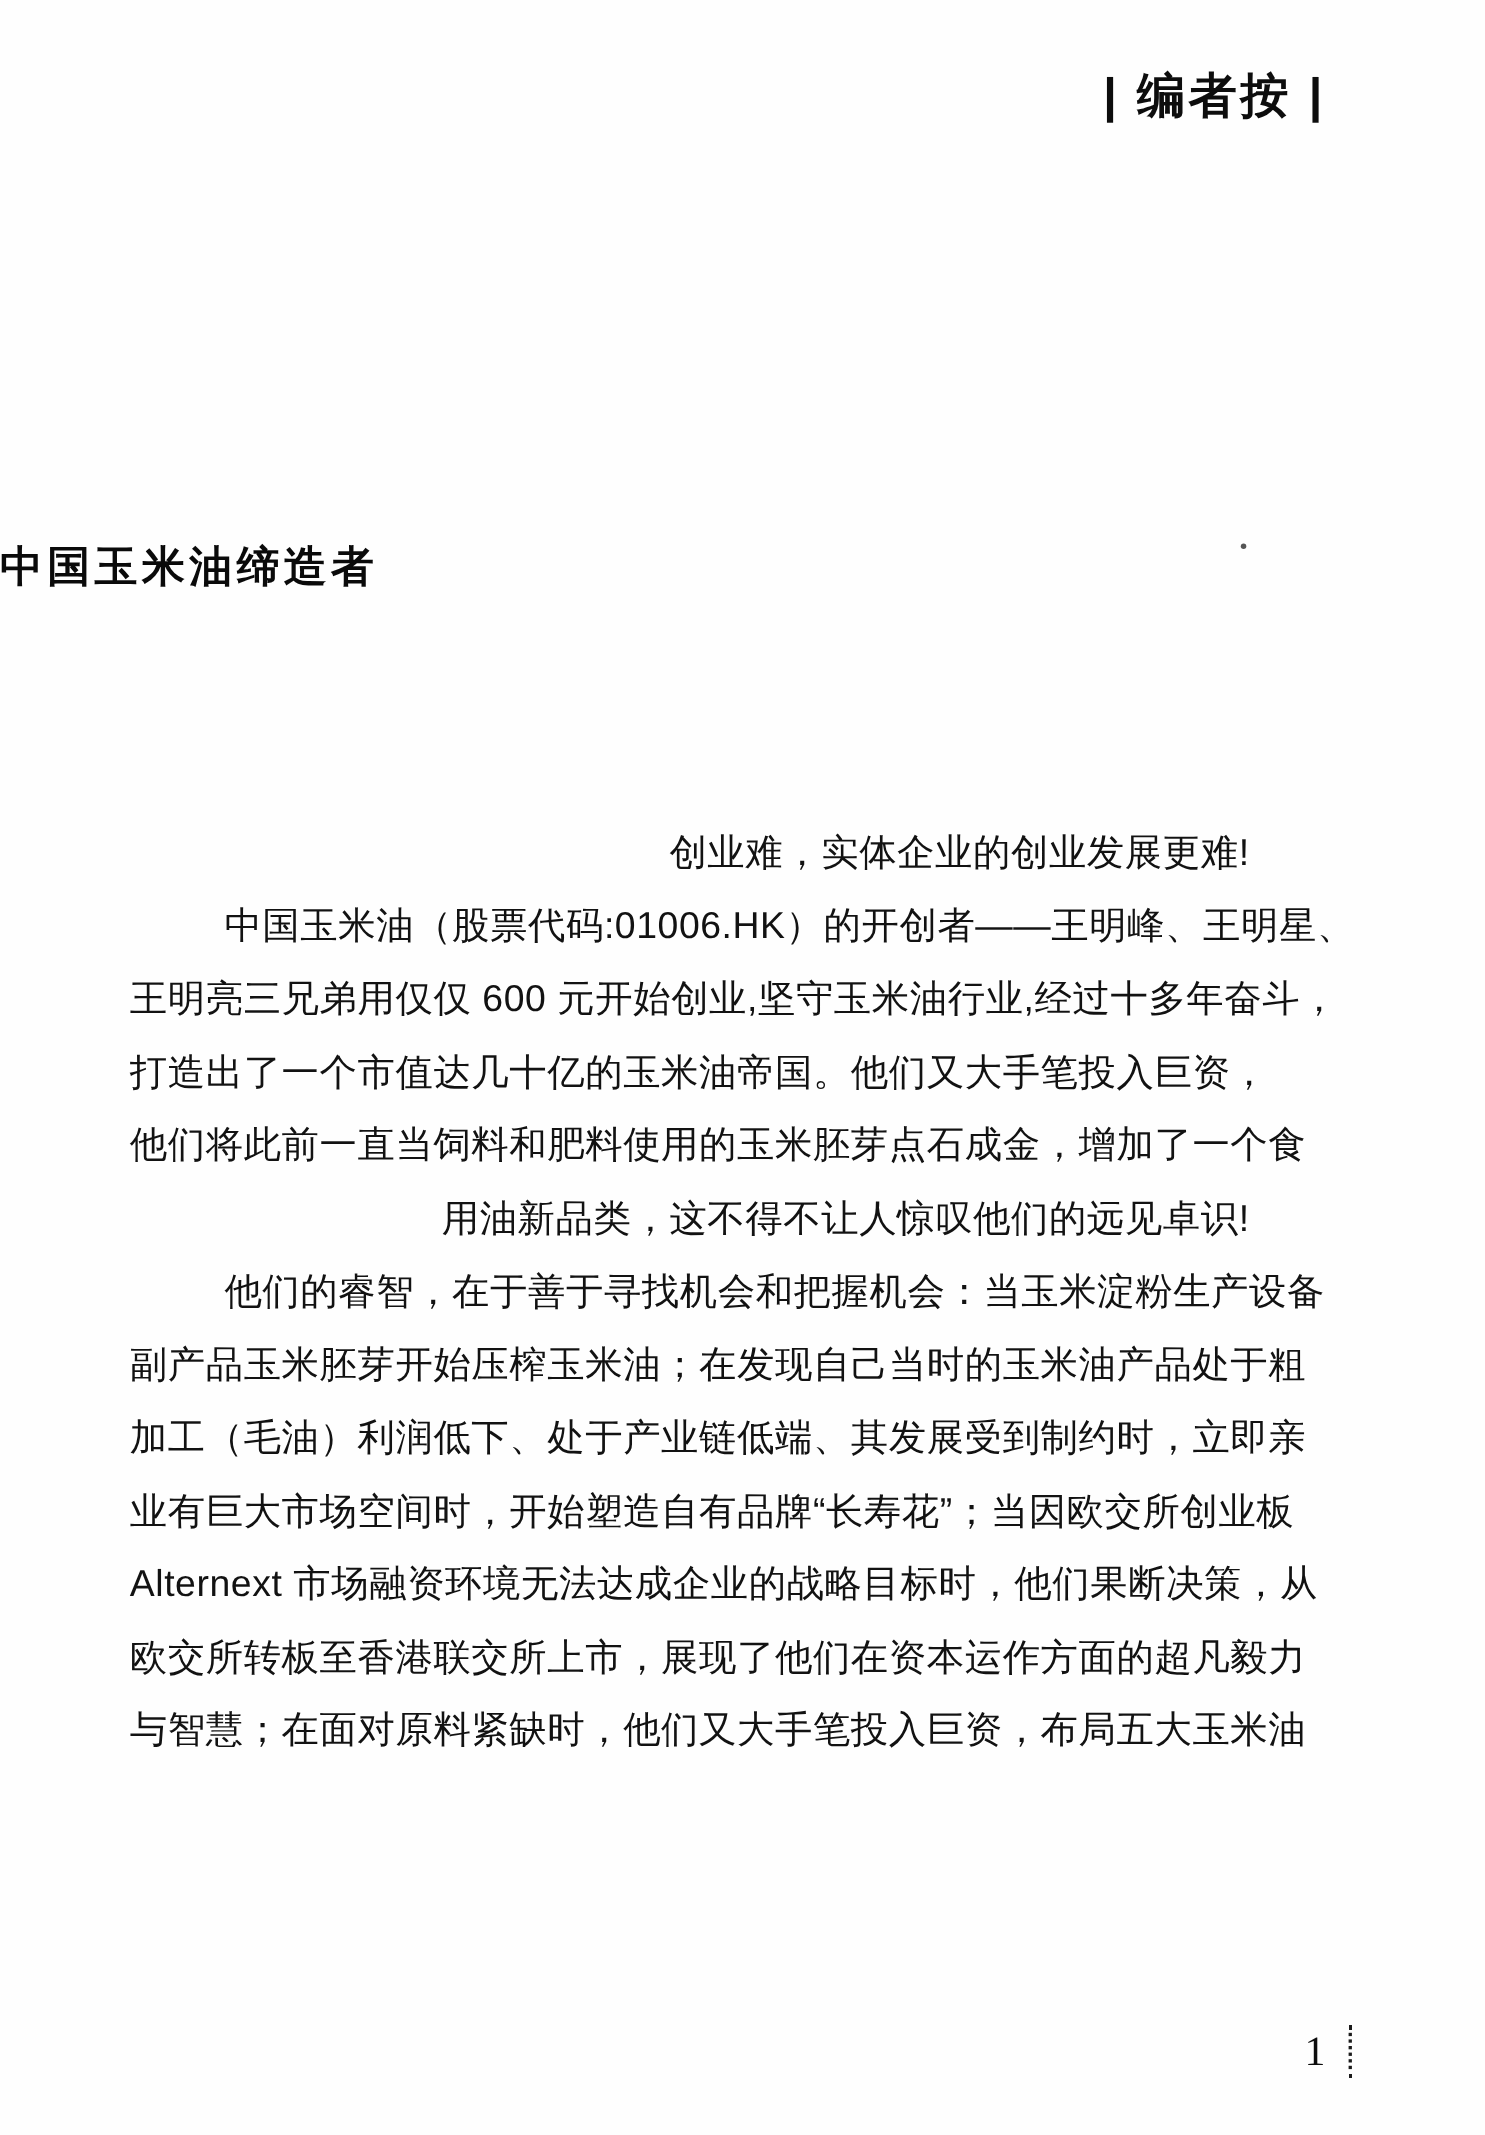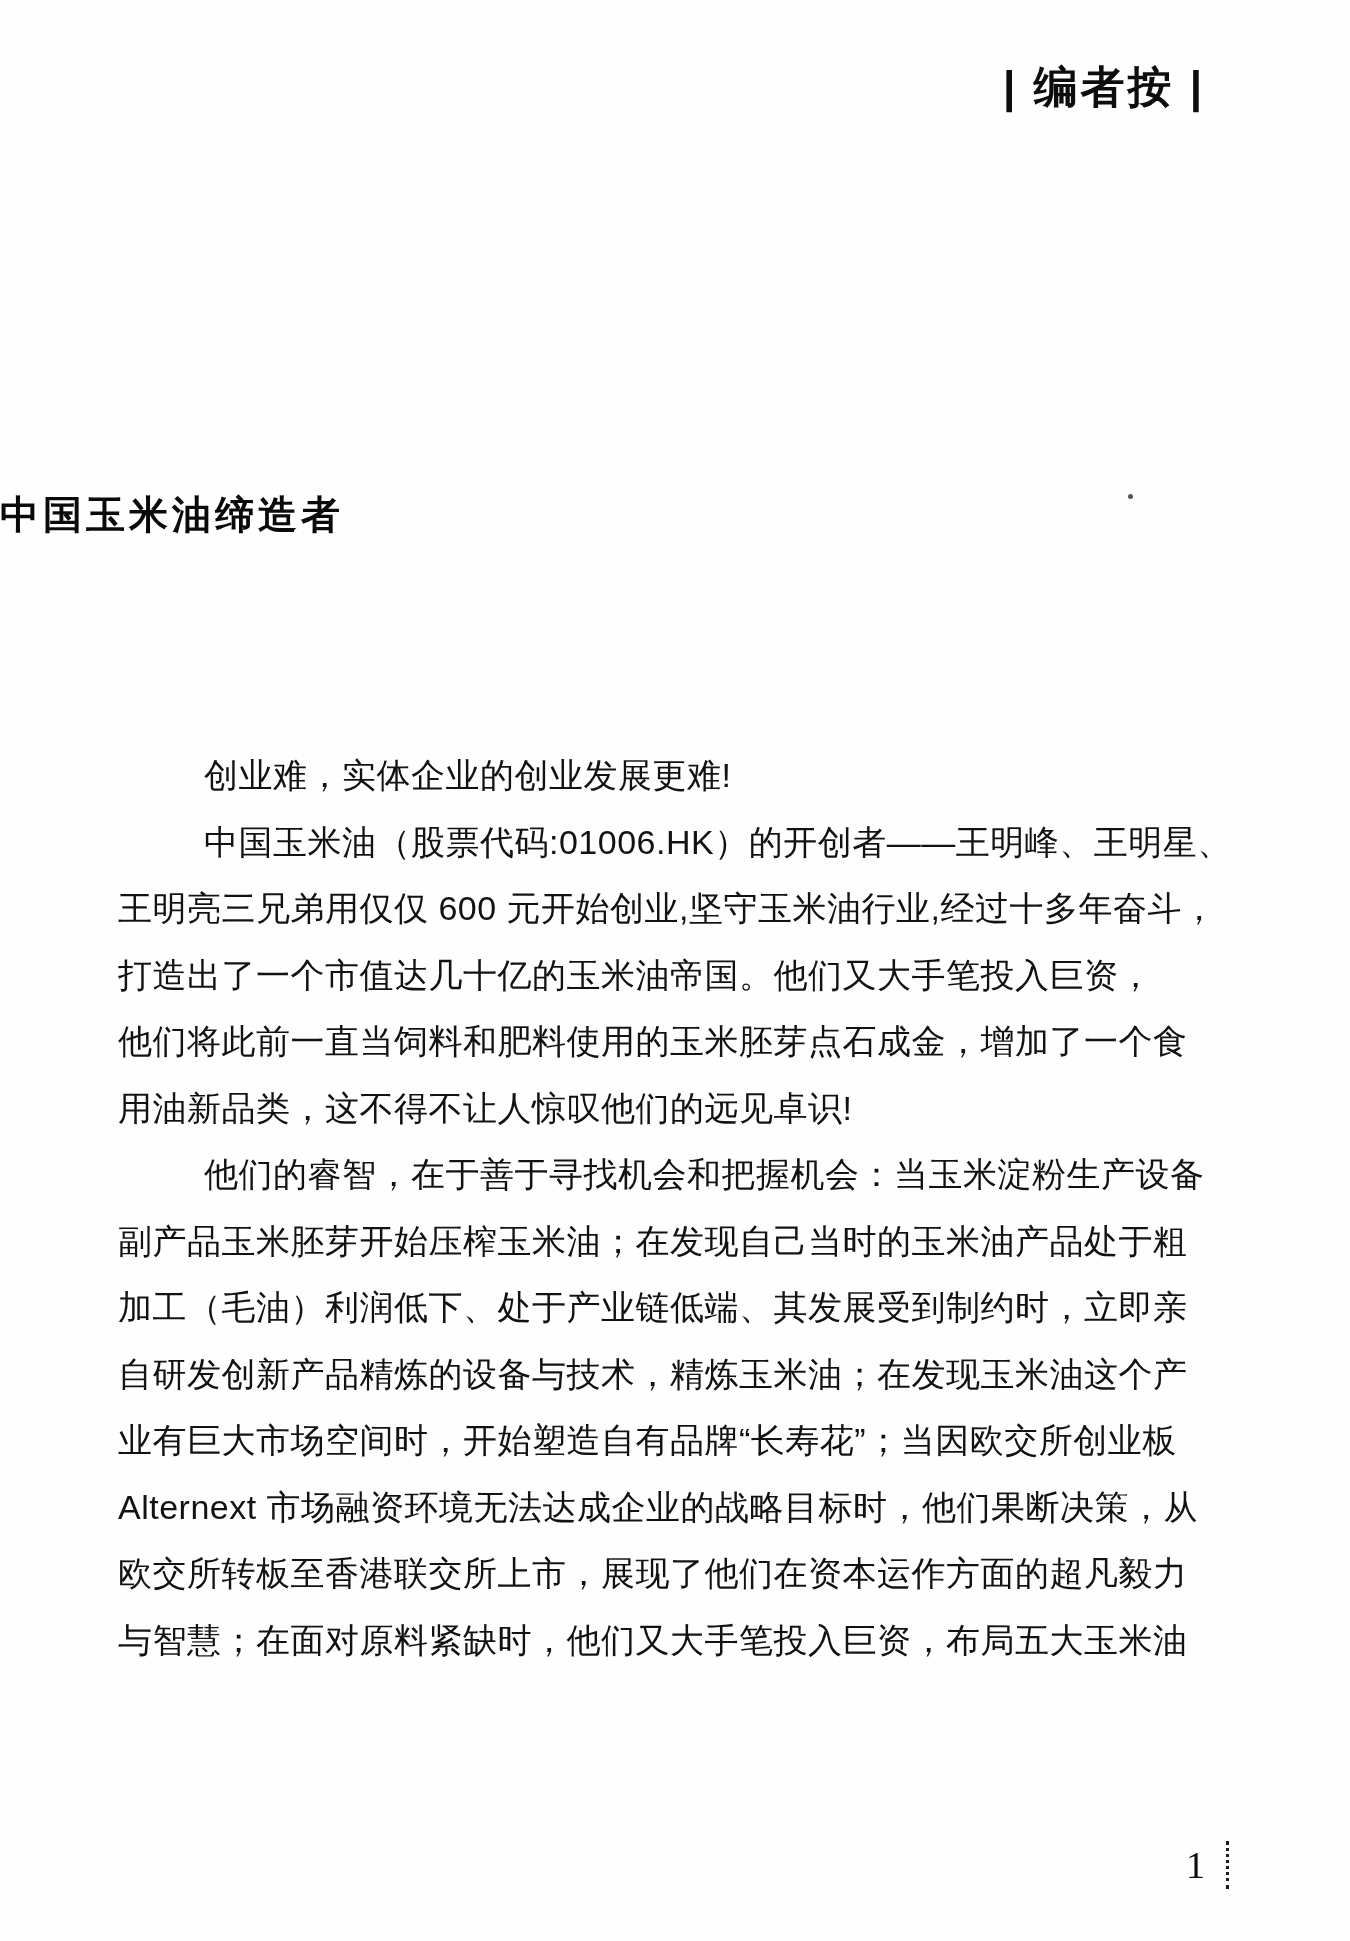--- a/index.html
+++ b/index.html
@@ -60,20 +60,21 @@
     top: 742px;
     width: 1018px;
     font-size: 34px;
     line-height: 66.5px;
     letter-spacing: 0.5px;
     color: #121212;
     font-family: "Liberation Sans", sans-serif;
   }
   .bline {
     white-space: nowrap;
+    text-align: right;
   }
   .bline.indent {
     text-indent: 86px;
   }
   
   .folio {
     position: absolute;
     left: 1186px;
     top: 1843px;
     font-family: "Liberation Serif", serif;
@@ -103,21 +104,20 @@
   <div class="body-text">
     <div class="bline indent">创业难，实体企业的创业发展更难!</div>
     <div class="bline indent">中国玉米油（股票代码:01006.HK）的开创者——王明峰、王明星、</div>
     <div class="bline">王明亮三兄弟用仅仅 600 元开始创业,坚守玉米油行业,经过十多年奋斗，</div>
     <div class="bline">打造出了一个市值达几十亿的玉米油帝国。他们又大手笔投入巨资，</div>
     <div class="bline">他们将此前一直当饲料和肥料使用的玉米胚芽点石成金，增加了一个食</div>
     <div class="bline">用油新品类，这不得不让人惊叹他们的远见卓识!</div>
     <div class="bline indent">他们的睿智，在于善于寻找机会和把握机会：当玉米淀粉生产设备</div>
     <div class="bline">副产品玉米胚芽开始压榨玉米油；在发现自己当时的玉米油产品处于粗</div>
     <div class="bline">加工（毛油）利润低下、处于产业链低端、其发展受到制约时，立即亲</div>
-    <div class="bline">自研发创新产品精炼的设备与技术，精炼玉米油；在发现玉米油这个产</div>
     <div class="bline">业有巨大市场空间时，开始塑造自有品牌“长寿花”；当因欧交所创业板</div>
     <div class="bline">Alternext 市场融资环境无法达成企业的战略目标时，他们果断决策，从</div>
     <div class="bline">欧交所转板至香港联交所上市，展现了他们在资本运作方面的超凡毅力</div>
     <div class="bline">与智慧；在面对原料紧缺时，他们又大手笔投入巨资，布局五大玉米油</div>
   </div>
 
   <div class="folio">1</div>
   <div class="folio-rule"></div>
 
 </div>

